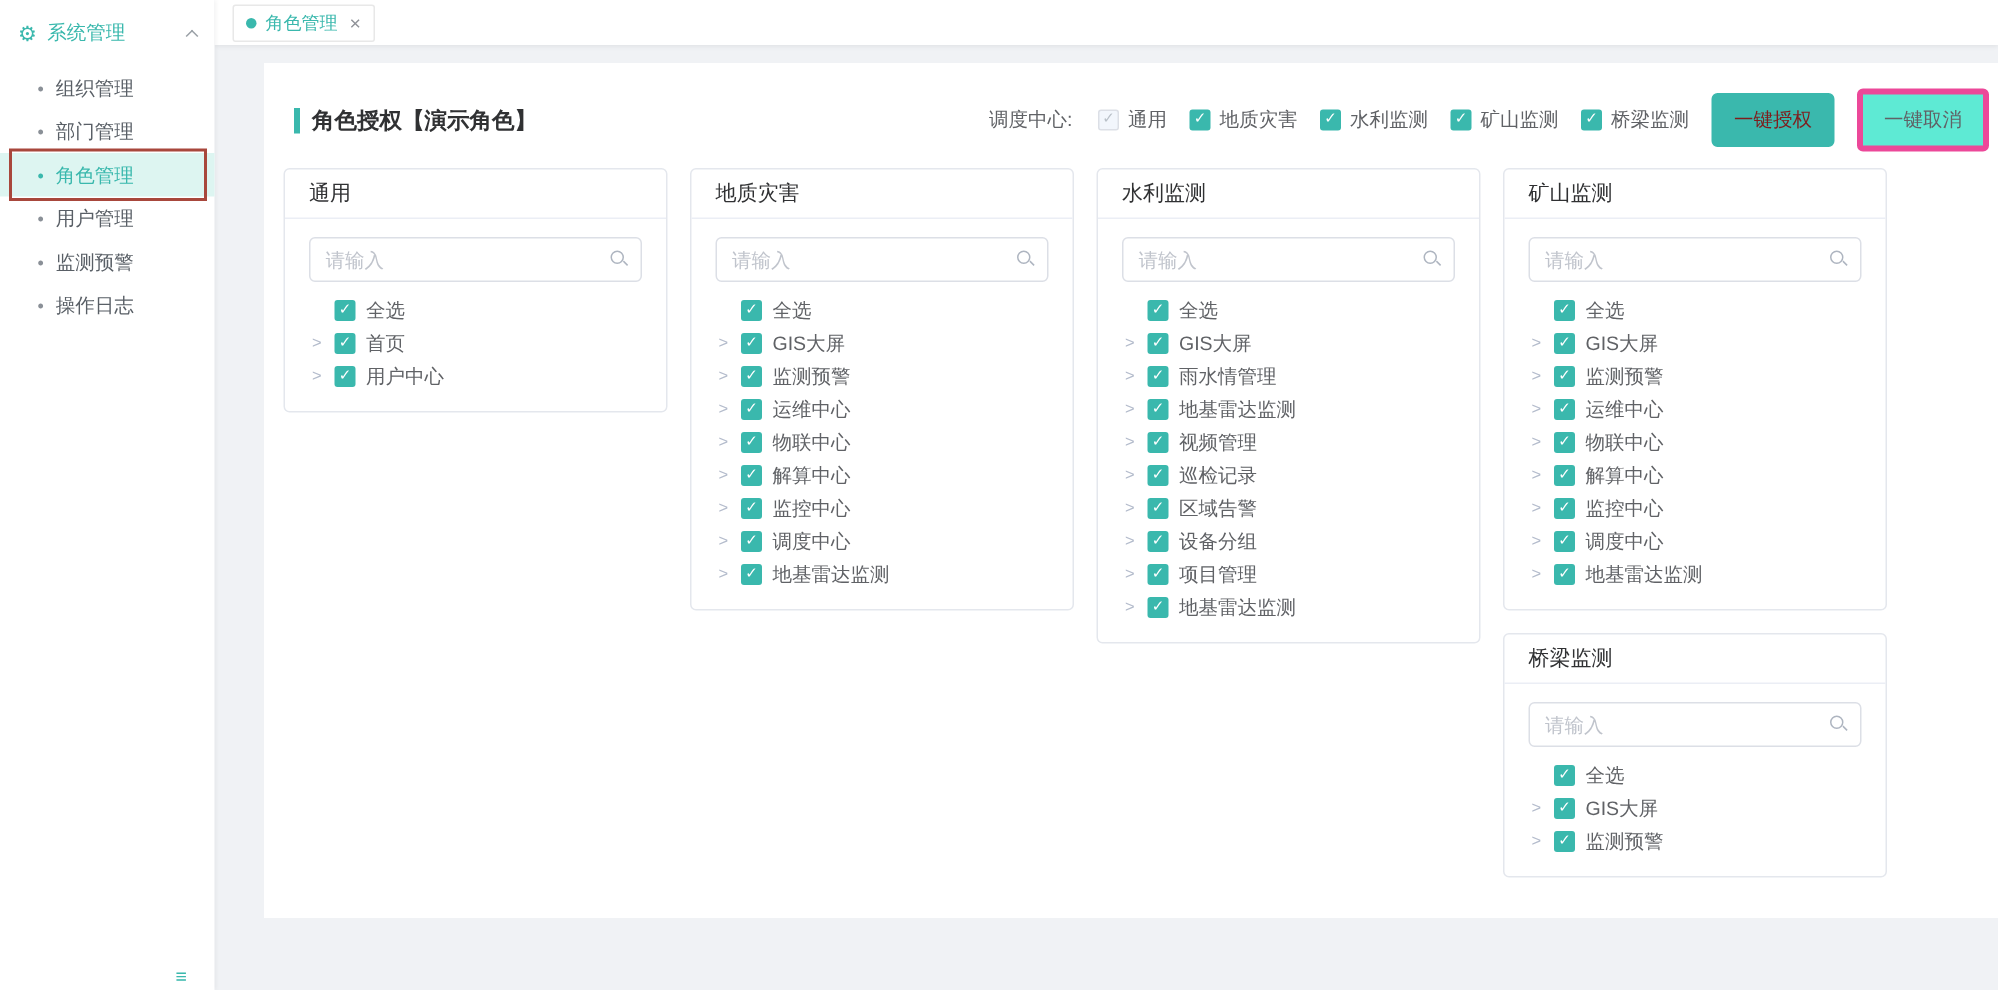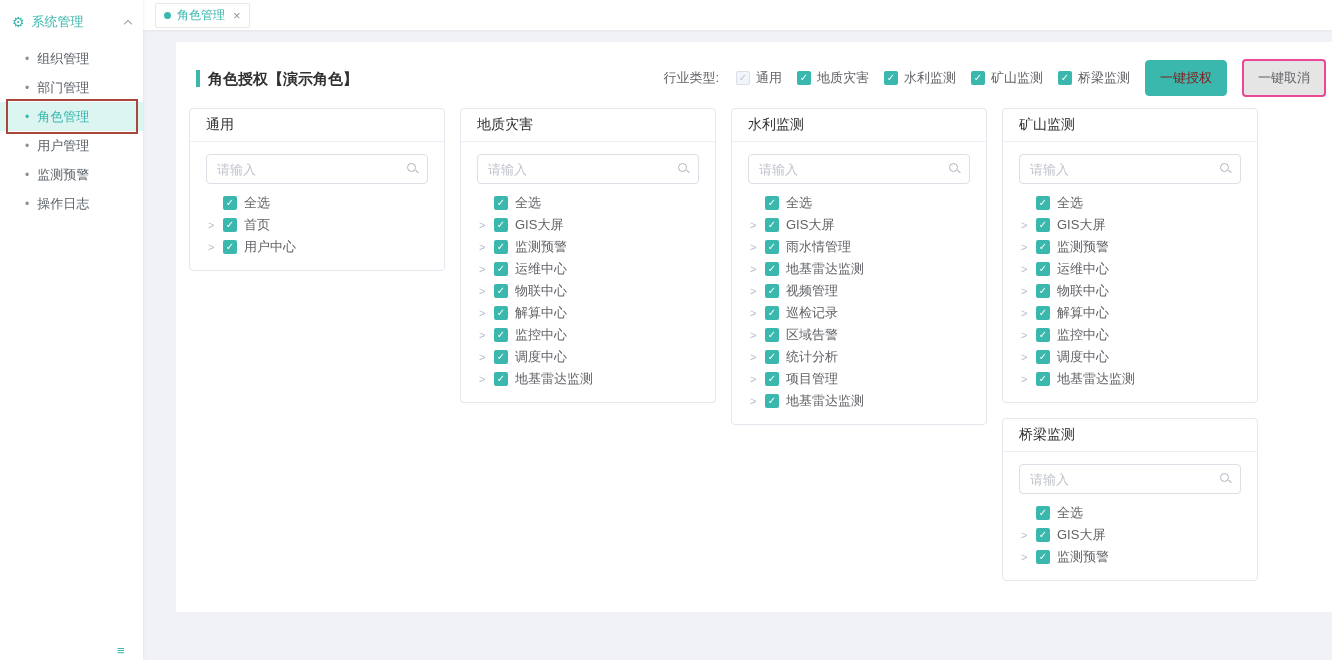--- a/index.html
+++ b/index.html
@@ -76,21 +76,21 @@
   .chk { display: inline-flex; align-items: center; gap: 6px; cursor: pointer; }
   .checkbox {
     width: 14px; height: 14px; border-radius: 2px; background: #3ab8ad;
     color: #fff; font-size: 10px; line-height: 14px; text-align: center; flex: none;
   }
   .checkbox.disabled {
     background: #f2f6fc; border: 1px solid #dcdfe6; color: #b9c0c8; line-height: 12px;
   }
   .btn { border-radius: 4px; font-size: 13px; padding: 8px 14px; cursor: pointer; white-space: nowrap; }
   .btn-primary { background: #3ab8ad; color: #7f1d1d; border: 1px solid #3ab8ad; }
-  .btn-default { background: #e5e5e5; color: #606266; border: 2px solid #ec4899; }
+  .btn-default { background: #5eead4; color: #606266; border: 4px solid #ec4899; }
 
   .tabs-row {
     display: flex; gap: 37px; padding: 17px 20px 0 20px; font-size: 14px;
     color: #5a5e66; flex: none;
   }
   .tab-item { padding-bottom: 9px; cursor: pointer; border-bottom: 2px solid transparent; }
   .tab-item.active { color: #3ab8ad; border-bottom-color: #3ab8ad; }
   .tab-item.highlight { color: #67c2b9; }
 
   .panels-viewport {
@@ -183,21 +183,21 @@
       <span class="tab-dot"></span>
       <span>角色管理</span>
       <span class="tab-close">×</span>
     </div>
   </div>
 
   <section class="card">
     <div class="card-head">
       <h1 class="page-title">角色授权【演示角色】</h1>
       <div class="industry">
-        <span class="industry-label">行业类型:</span>
+        <span class="industry-label">调度中心:</span>
         <span id="industry-opts" style="display:inline-flex;gap:15px;align-items:center;">
             <label class="chk">
               <span class="checkbox disabled">✓</span>
               <span class="chk-label">通用</span>
             </label>
             <label class="chk">
               <span class="checkbox">✓</span>
               <span class="chk-label">地质灾害</span>
             </label>
             <label class="chk">
@@ -337,21 +337,21 @@
                   <span class="tlabel">巡检记录</span>
                 </div>
                 <div class="trow">
                   <span class="arrow">&gt;</span>
                   <span class="tcheck">✓</span>
                   <span class="tlabel">区域告警</span>
                 </div>
                 <div class="trow">
                   <span class="arrow">&gt;</span>
                   <span class="tcheck">✓</span>
-                  <span class="tlabel">统计分析</span>
+                  <span class="tlabel">设备分组</span>
                 </div>
                 <div class="trow">
                   <span class="arrow">&gt;</span>
                   <span class="tcheck">✓</span>
                   <span class="tlabel">项目管理</span>
                 </div>
                 <div class="trow">
                   <span class="arrow">&gt;</span>
                   <span class="tcheck">✓</span>
                   <span class="tlabel">地基雷达监测</span>

